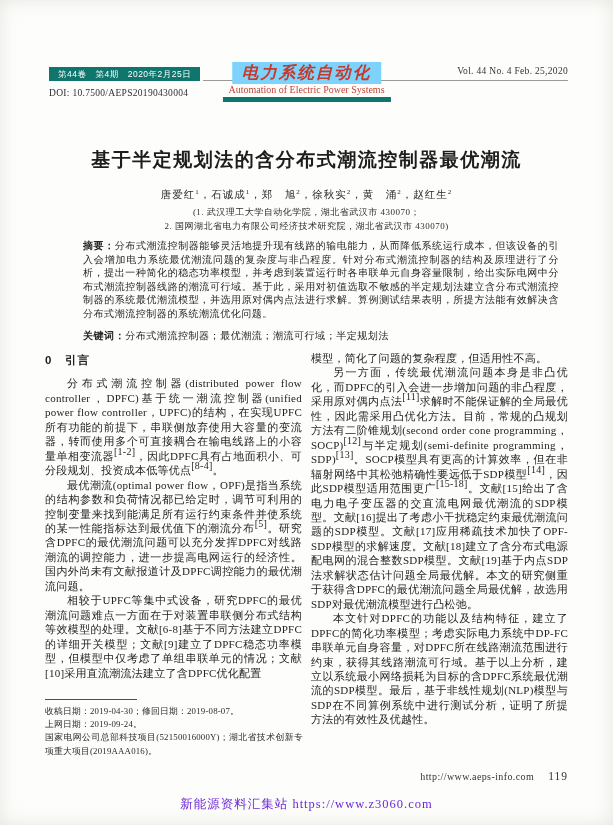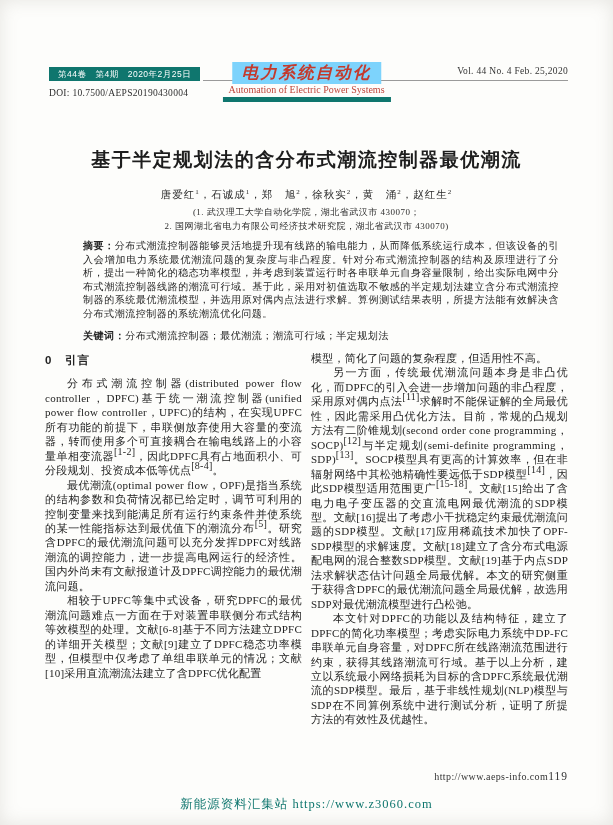--- a/index.html
+++ b/index.html
@@ -82,23 +82,23 @@
   .para { text-indent:2em; }
   .para.no-indent { text-indent:0; }
   .col sup { font-size:10px; line-height:0; }
   
   .footnote { position:absolute; left:45px; top:699px; width:258px;
               font-size:8.8px; line-height:13.2px; color:#2b2b2b;
               letter-spacing:.2px; text-align:justify; }
   .fn-rule { width:92px; border-top:1px solid #4d4d4d; margin-bottom:5px; }
   
   .page-footer { position:absolute; right:45px; top:770px; font-size:10px; color:#333; letter-spacing:.4px; }
-  .page-num { font-size:11.5px; letter-spacing:1px; }
+  .page-num { font-size:11.5px; margin-left:14px; letter-spacing:1px; }
   .watermark { position:absolute; left:0; right:0; top:796px; text-align:center;
-               font-size:12.5px; color:#0f766e; letter-spacing:1px; }
+               font-size:12.5px; color:#6d28d9; letter-spacing:1px; }
 </style>
 </head>
 <body>
 
 <div class="page">
 
   <div class="header-line"></div>
   <div class="issue-box" style="background: #0f766e; text-align: right;">第44卷　第4期　2020年2月25日</div>
   <div class="doi">DOI: 10.7500/AEPS20190430004</div>
   <div class="journal-logo" style="color: rgb(196, 58, 44);">电力系统自动化</div>
@@ -120,18 +120,24 @@
     <p class="para">最优潮流(optimal power flow，OPF)是指当系统的结构参数和负荷情况都已给定时，调节可利用的控制变量来找到能满足所有运行约束条件并使系统的某一性能指标达到最优值下的潮流分布<sup>[5]</sup>。研究含DPFC的最优潮流问题可以充分发挥DPFC对线路潮流的调控能力，进一步提高电网运行的经济性。国内外尚未有文献报道计及DPFC调控能力的最优潮流问题。</p>
     <p class="para">相较于UPFC等集中式设备，研究DPFC的最优潮流问题难点一方面在于对装置串联侧分布式结构等效模型的处理。文献[6-8]基于不同方法建立DPFC的详细开关模型；文献[9]建立了DPFC稳态功率模型，但模型中仅考虑了单组串联单元的情况；文献[10]采用直流潮流法建立了含DPFC优化配置</p>
   </div>
 
   <div class="col col-right">
     <p class="para no-indent">模型，简化了问题的复杂程度，但适用性不高。</p>
     <p class="para">另一方面，传统最优潮流问题本身是非凸优化，而DPFC的引入会进一步增加问题的非凸程度，采用原对偶内点法<sup>[11]</sup>求解时不能保证解的全局最优性，因此需采用凸优化方法。目前，常规的凸规划方法有二阶锥规划(second order cone programming，SOCP)<sup>[12]</sup>与半定规划(semi-definite programming，SDP)<sup>[13]</sup>。SOCP模型具有更高的计算效率，但在非辐射网络中其松弛精确性要远低于SDP模型<sup>[14]</sup>，因此SDP模型适用范围更广<sup>[15-18]</sup>。文献[15]给出了含电力电子变压器的交直流电网最优潮流的SDP模型。文献[16]提出了考虑小干扰稳定约束最优潮流问题的SDP模型。文献[17]应用稀疏技术加快了OPF-SDP模型的求解速度。文献[18]建立了含分布式电源配电网的混合整数SDP模型。文献[19]基于内点SDP法求解状态估计问题全局最优解。本文的研究侧重于获得含DPFC的最优潮流问题全局最优解，故选用SDP对最优潮流模型进行凸松弛。</p>
     <p class="para">本文针对DPFC的功能以及结构特征，建立了DPFC的简化功率模型；考虑实际电力系统中DP-FC串联单元自身容量，对DPFC所在线路潮流范围进行约束，获得其线路潮流可行域。基于以上分析，建立以系统最小网络损耗为目标的含DPFC系统最优潮流的SDP模型。最后，基于非线性规划(NLP)模型与SDP在不同算例系统中进行测试分析，证明了所提方法的有效性及优越性。</p>
   </div>
 
+  <div class="footnote">
+    <div class="fn-rule"></div>
+    <div>收稿日期：2019-04-30；修回日期：2019-08-07。</div>
+    <div>上网日期：2019-09-24。</div>
+    <div>国家电网公司总部科技项目(52150016000Y)；湖北省技术创新专项重大项目(2019AAA016)。</div>
+  </div>
 
   <div class="page-footer"><span>http://www.aeps-info.com</span><span class="page-num">119</span></div>
 
   <div class="watermark">新能源资料汇集站 https://www.z3060.com</div>
 
 </div>
 
 </body></html>

